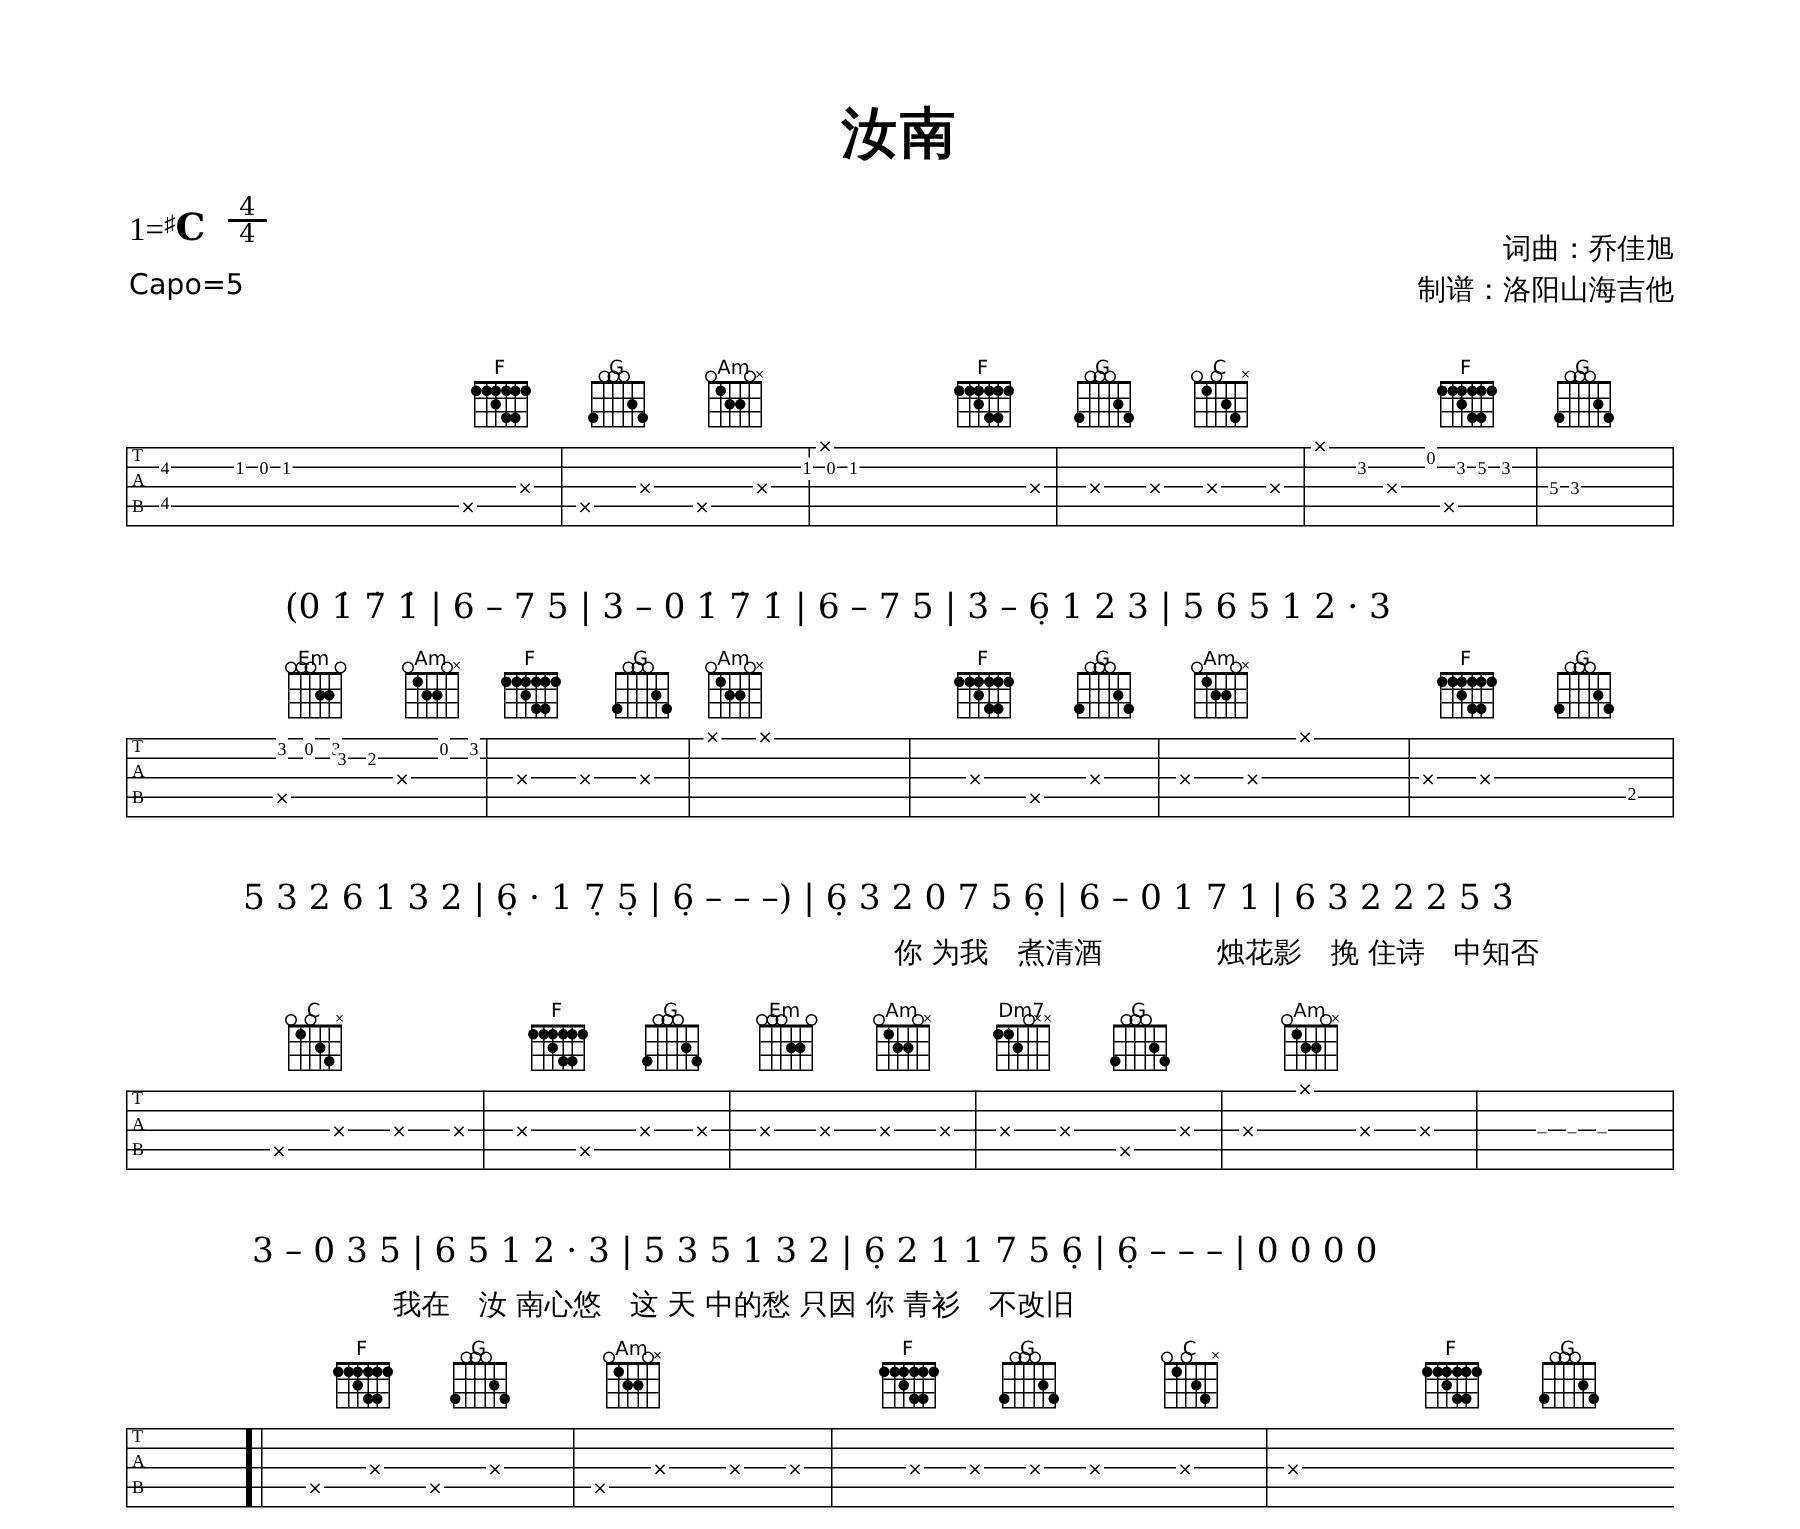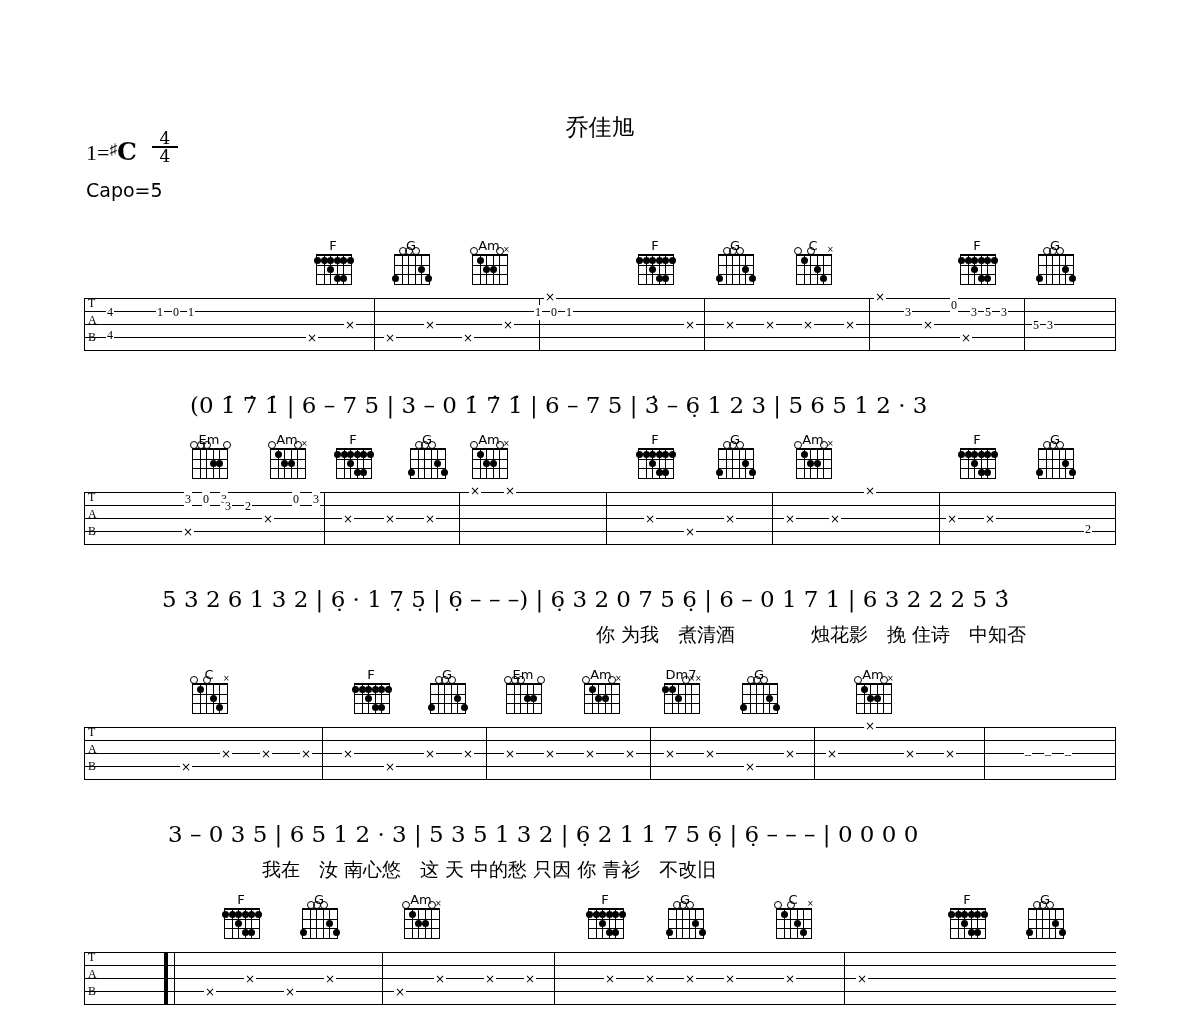--- a/index.html
+++ b/index.html
@@ -40,31 +40,35 @@
   .mute{position:absolute;font-size:8px;top:-11px;font-family:"DejaVu Sans",sans-serif;}
   
   .melody{position:absolute;left:0;width:1200px;font-size:23px;font-family:"DejaVu Serif",serif;letter-spacing:0;white-space:nowrap;}
   .lyrics{position:absolute;left:0;width:1200px;font-size:19px;font-family:"DejaVu Sans",sans-serif;white-space:nowrap;}
 </style>
 </head>
 <body>
 
 <div class="sheet">
 
-  <div class="composer">乔佳旭</div>
+  <div class="title">汝南</div>
 
   <div class="keysig">
     <span>1=</span><span class="sharp">♯</span><span class="big">C</span>
   </div>
   <div class="timesig">
     <span class="num">4</span>
     <span class="den">4</span>
   </div>
   <div class="capo">Capo=5</div>
 
+  <div class="credits">
+    <div>词曲：乔佳旭</div>
+    <div>制谱：洛阳山海吉他</div>
+  </div>
 
   <div class="system" id="sys1" style="top:236px;">
     <div class="chords"></div>
     <div class="staff" style="top:62px;">
       <div class="line l0"></div>
         <div class="line l1"></div>
         <div class="line l2"></div>
         <div class="line l3"></div>
         <div class="line l4"></div>
       <div class="tabmark">

